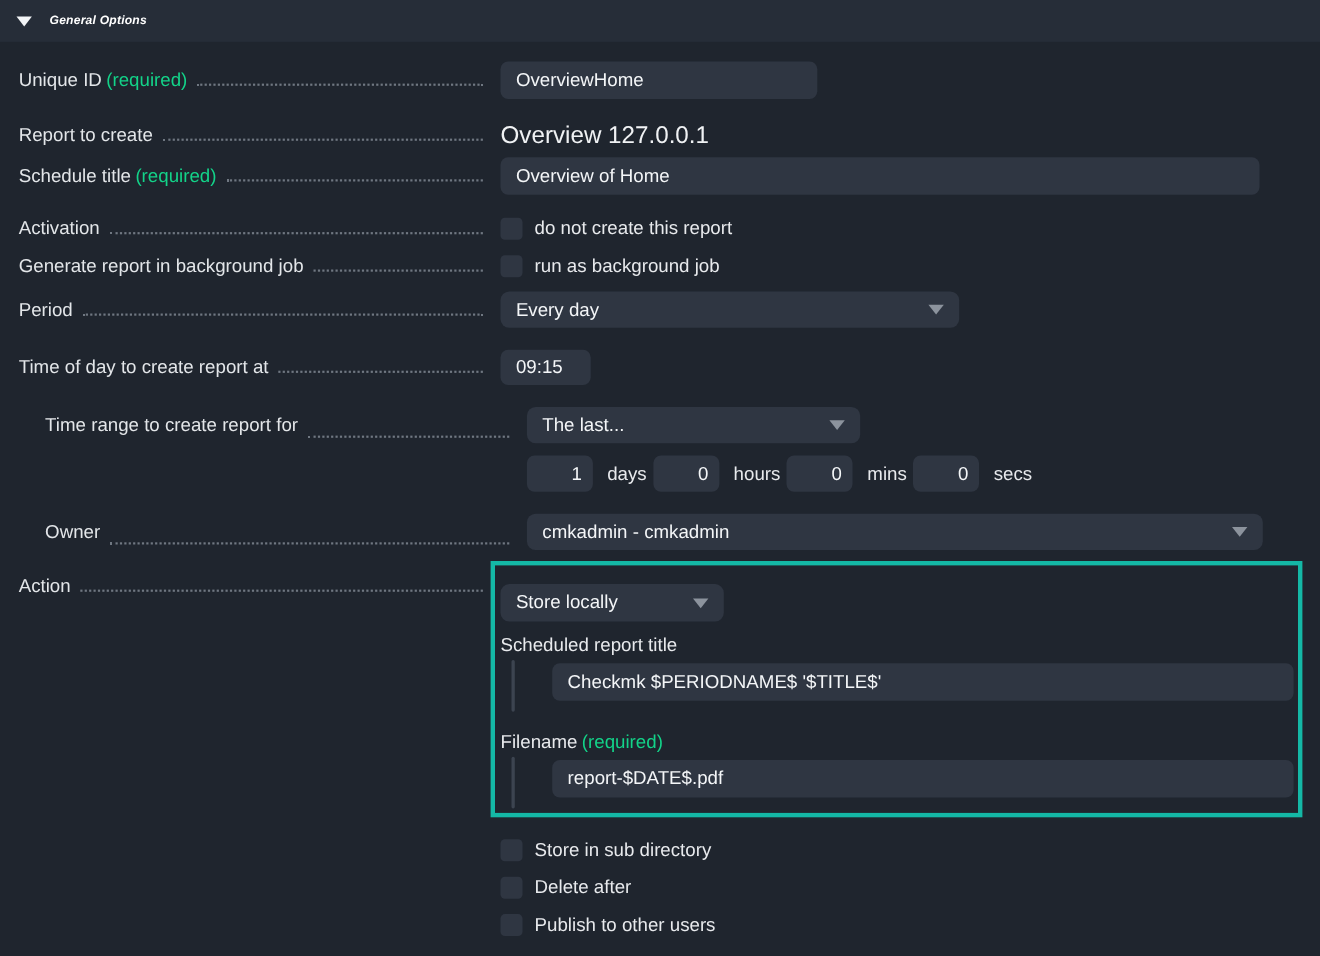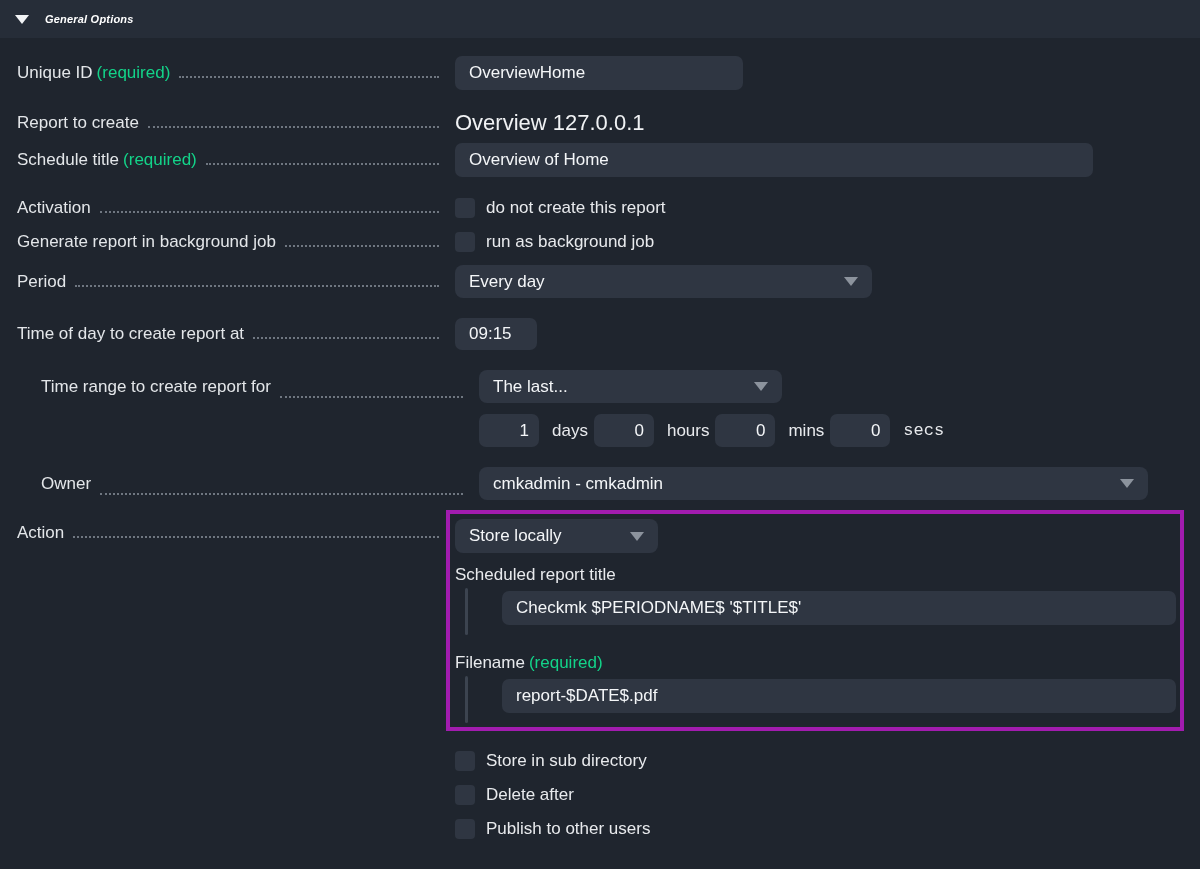--- a/index.html
+++ b/index.html
@@ -86,27 +86,27 @@
     margin-right:11px;
     flex:none;
     cursor:pointer;
   }
   .cb-row { display:flex; align-items:center; height:20px; font-size:17px; }
 
   .static-text { font-size:22px; color:#f0f2f4; line-height:21px; }
 
   .duration-row { display:flex; align-items:center; margin-top:11px; font-size:17px; }
   .unit { margin:0 6px 0 13px; color:#e8eaed; }
-  .unit:last-child { margin-right:0;font-family:Liberation Mono, monospace; }
+  .unit:last-child { margin-right:0; }
 
   .action-box {
     margin-left:-9px;
     width:738px;
-    border:4px solid #a21caf;
-    padding:5px 4px 4px 5px;
+    border:4px solid #14b8a6;
+    padding:17px 4px 4px 5px;
   }
   .inner-label { font-size:17px; color:#e8eaed; line-height:21px; margin-left:0; display:flex; align-items:center; }
   .nested { display:flex; align-items:flex-start; margin-top:3px;gap:20px; }
   .indent-bar {
     width:3px; height:47px;
     background:#3c4450;
     border-radius:2px;
     margin-left:10px; margin-right:14px;
     flex:none;
   }
@@ -149,21 +149,21 @@
       </div>
     </div>
 
     <div class="row mb21">
       <div class="label-cell">
         <span>Schedule title</span>
         <span class="required">(required)</span>
         <span class="leader"></span>
       </div>
       <div class="value-cell">
-        <input class="input" style="width: 638px;" value="Overview of Home">
+        <input class="input" style="width: 690px;" value="Overview of Home">
       </div>
     </div>
 
     <div class="row mb14">
       <div class="label-cell">
         <span>Activation</span>
         <span class="leader"></span>
       </div>
       <div class="value-cell">
         <div class="cb-row">

